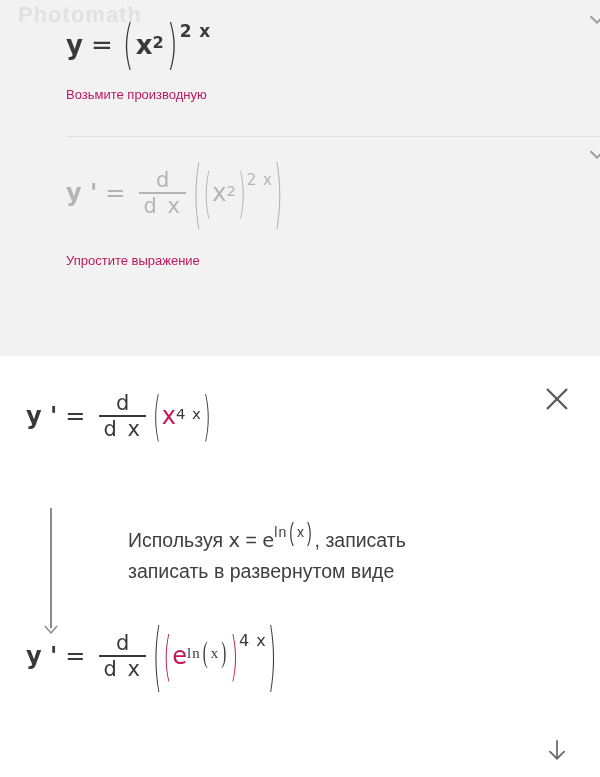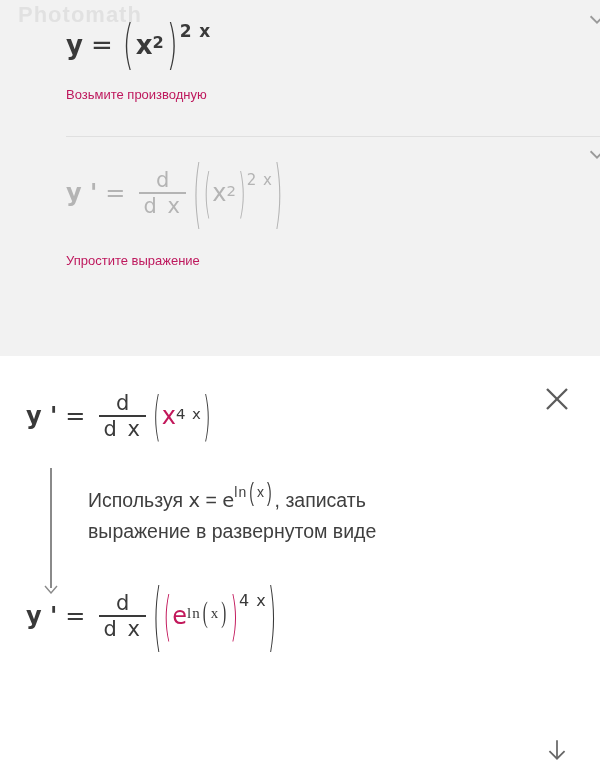--- a/index.html
+++ b/index.html
@@ -262,34 +262,34 @@
       <span class="num">d</span>
       <span class="bar"></span>
       <span class="den">d x</span>
     </span>
     <span class="paren2" style="font-size:20px;">(</span>
     <span class="hl">x</span>
       <span class="sup">4 x</span>
     <span class="paren2" style="font-size:20px;">)</span>
   </div>
 
-  <div class="explain-row" style="margin-top:28px;">
+  <div class="explain-row" style="margin-top:68px;gap:40px;">
     <div class="arrow-col">
       <div class="arrow-line"></div>
       <div class="arrow-head">
         <svg viewBox="0 0 14 14" width="14" height="14" fill="none" stroke="#8a8a8a" stroke-width="1.4">
           <polyline points="1,6 7,13 13,6"></polyline>
         </svg>
       </div>
     </div>
     <div class="explain-text">
       <div>
         <span>Используя </span><span class="mathinline">x</span><span> = </span><span class="mathinline">e</span><span class="sup" style="font-size:14px;"><span>ln</span><span class="paren" style="font-size:14px;">(</span><span>x</span><span class="paren" style="font-size:14px;">)</span></span><span>, записать</span>
       </div>
-      <div>выражение в развернутом виде</div>
+      <div>записать в развернутом виде</div>
     </div>
   </div>
 
   <div class="math" style="font-size:24px;padding:46px 0 0 26px;">
     <span class="lhs">y '</span>
     <span class="eq">=</span>
     <span class="frac" style="font-size:21px;">
       <span class="num">d</span>
       <span class="bar"></span>
       <span class="den">d x</span>

